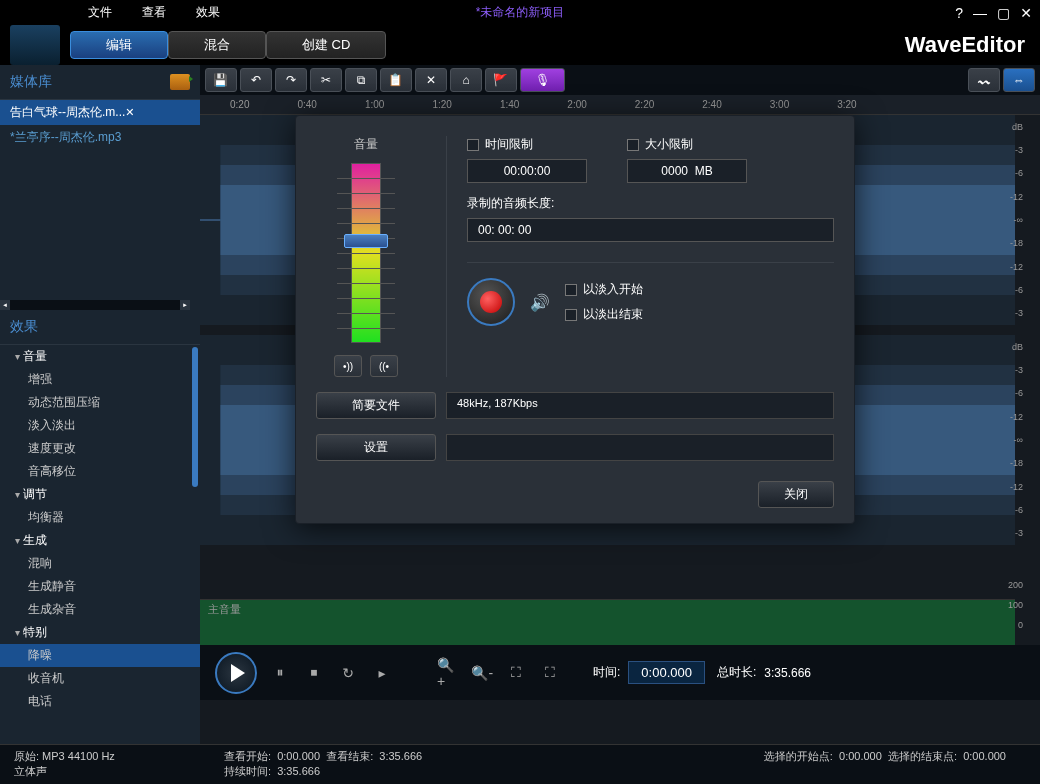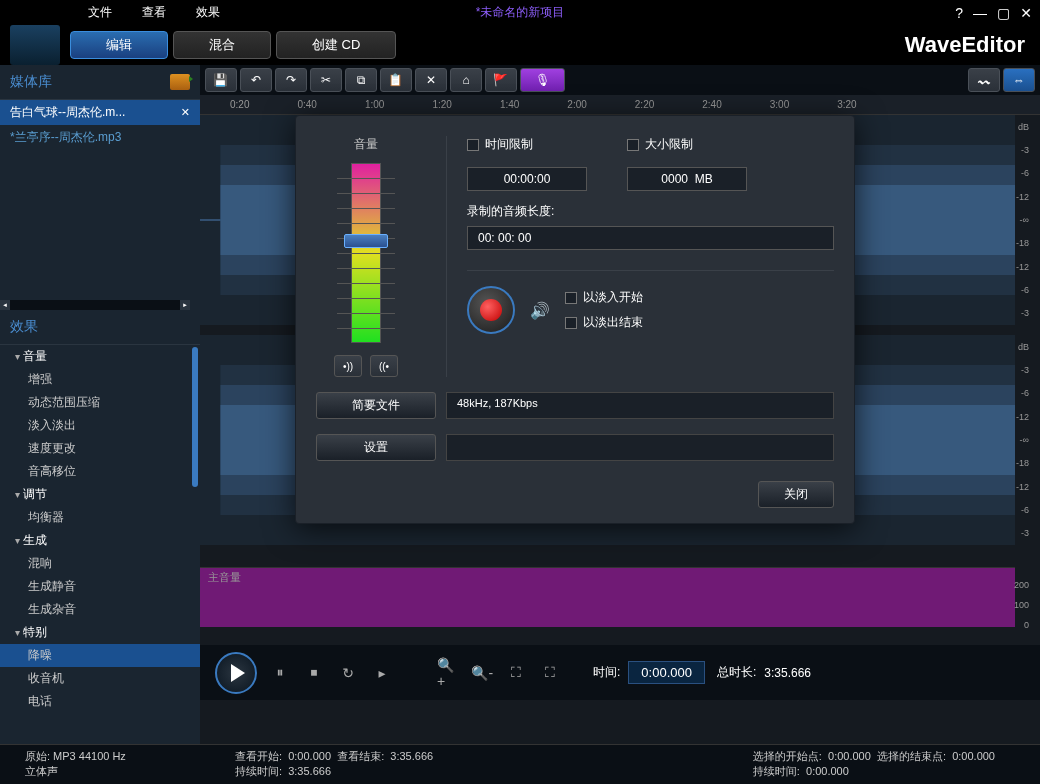--- a/index.html
+++ b/index.html
@@ -4,73 +4,73 @@
 <style>
 * { margin: 0; padding: 0; box-sizing: border-box; font-family: "Microsoft YaHei", sans-serif; }
 body { background: #000; color: #fff; width: 1040px; height: 784px; overflow: hidden; position: relative; }
 .title-bar { height: 25px; background: #000; display: flex; align-items: center; padding: 0 8px; }
 .menu-bar { display: flex; gap: 30px; margin-left: 80px; font-size: 12px; }
 .menu-item { cursor: pointer; }
 .title-center { position: absolute; left: 50%; transform: translateX(-50%); font-size: 12px; color: #8b5cf6; }
 .title-right { position: absolute; right: 8px; display: flex; gap: 10px; font-size: 14px; }
 .logo-row { height: 40px; display: flex; align-items: center; justify-content: space-between; background: #000; padding: 0 15px 0 10px; }
 .logo-icon { width: 50px; height: 40px; background: linear-gradient(#1a4060,#0a2030); border-radius: 3px; position: relative; }
-.tab-row { display: flex; gap: 5px; }
+.tab-row { display: flex; }
 .main-tab { padding: 4px 35px; font-size: 13px; border-radius: 4px; background: linear-gradient(#333,#222); border: 1px solid #555; cursor: pointer; }
 .main-tab.active { background: linear-gradient(#2a6db0,#1a4080); border-color: #3a8ddd; }
 .brand { font-size: 22px; font-weight: bold; }
 .main-area { display: flex; height: 680px; }
 .sidebar { width: 200px; background: #1a2530; display: flex; flex-direction: column; }
 .panel-header { padding: 8px 10px; font-size: 14px; color: #4a8dd0; display: flex; justify-content: space-between; align-items: center; border-bottom: 1px solid #2a3540; }
 .folder-icon { width: 20px; height: 16px; background: linear-gradient(#dd9020,#aa6010); border-radius: 2px; position: relative; }
 .folder-icon::after { content: ''; position: absolute; right: -3px; top: 2px; border-left: 4px solid #2a8020; border-top: 3px solid transparent; border-bottom: 3px solid transparent; }
-.file-item { padding: 4px 10px; font-size: 12px; display: flex; justify-content: space-between; align-items: center; cursor: pointer; }
+.file-item { padding: 4px 10px; font-size: 12px; display: flex; justify-content: flex-start; align-items: center; cursor: pointer; }
 .file-item.active { background: #1a5090; }
 .close-x { font-size: 11px; }
 .media-list { height: 210px; overflow: auto; position: relative; }
 .effects-panel { flex: 1; overflow-y: auto; position: relative; }
 .effect-cat { padding: 3px 10px 3px 15px; font-size: 12px; cursor: pointer; }
 .effect-cat::before { content: '▾'; margin-right: 3px; font-size: 10px; color: #aaa; }
 .effect-sub { padding: 3px 10px 3px 28px; font-size: 12px; cursor: pointer; color: #ccc; }
 .effect-sub.active { background: #1a5090; }
 .scroll-thumb { position: absolute; right: 2px; top: 2px; width: 6px; height: 140px; background: #3a7ac0; border-radius: 3px; }
 .content { flex: 1; background: #151a20; position: relative; }
 .toolbar { height: 30px; display: flex; align-items: center; gap: 3px; padding: 0 5px; background: #0a0f15; }
 .tool-btn { width: 32px; height: 24px; background: linear-gradient(#3a4048,#2a3038); border: 1px solid #4a5058; border-radius: 3px; display: flex; align-items: center; justify-content: center; cursor: pointer; font-size: 12px; }
 .tool-btn.mic { background: linear-gradient(#a040e0,#7020b0); width: 45px; }
 .toolbar-right { margin-left: auto; display: flex; gap: 3px; }
 .tool-btn.active-blue { background: linear-gradient(#2a70c0,#1a5090); }
 .timeline { height: 20px; background: #1a2028; display: flex; padding-left: 30px; font-size: 10px; color: #999; align-items: center; gap: 48px; border-bottom: 1px solid #333; }
 .waveform-area { position: relative; height: 530px; }
 .channel-label { position: absolute; left: 8px; font-size: 12px; color: #999; }
 .waveform { position: absolute; left: 0; right: 25px; height: 210px; background: #1a2530; overflow: hidden; }
 .wave-svg { width: 100%; height: 100%; }
-.db-scale { position: absolute; right: 0; width: 35px; font-size: 9px; color: #999; text-align: right; display: flex; flex-direction: column; justify-content: space-around; padding-right: 11px; }
-.master-vol { position: absolute; left: 0; right: 25px; height: 60px; top: 452px; background: #701a75; border-top: 1px solid #333; }
+.db-scale { position: absolute; right: 0; width: 35px; font-size: 9px; color: #999; text-align: right; display: flex; flex-direction: column; justify-content: space-around; padding-right: 17px; }
+.master-vol { position: absolute; left: 0; right: 25px; height: 60px; top: 484px; background: #14532d; border-top: 1px solid #333; }
 .master-label { position: absolute; left: 8px; top: 2px; font-size: 11px; color: #999; }
 .transport { position: absolute; bottom: 0; left: 0; right: 0; height: 55px; background: #0a0f15; display: flex; align-items: center; padding: 0 15px; gap: 12px; }
 .play-btn { width: 42px; height: 42px; border-radius: 21px; background: radial-gradient(circle,#2a3540,#0a1520); border: 2px solid #3a7ac0; display: flex; align-items: center; justify-content: center; cursor: pointer; }
 .play-tri { width: 0; height: 0; border-left: 14px solid #fff; border-top: 9px solid transparent; border-bottom: 9px solid transparent; margin-left: 4px; }
 .tp-btn { width: 22px; height: 22px; display: flex; align-items: center; justify-content: center; cursor: pointer; color: #aaa; font-size: 14px; }
 .time-disp { display: flex; align-items: center; gap: 8px; font-size: 12px; }
 .time-box { background: #0a2540; border: 1px solid #2a5080; padding: 3px 12px; font-size: 13px; }
-.status-bar { position: absolute; bottom: 0; left: 0; right: 0; height: 40px; background: #0a0f15; display: flex; padding: 4px 25px; font-size: 11px; color: #ccc; border-top: 1px solid #333; }
+.status-bar { position: absolute; bottom: 0; left: 0; right: 0; height: 40px; background: #0a0f15; display: flex; padding: 4px 14px; font-size: 11px; color: #ccc; border-top: 1px solid #333; }
 .status-col { margin-right: 20px; line-height: 15px; }
 .dialog-overlay { position: absolute; top: 50px; left: 95px; width: 560px; background: #2a3038; border: 1px solid #1a2028; border-radius: 4px; z-index: 100; padding: 20px 20px 15px 20px; box-shadow: 0 5px 30px rgba(0,0,0,0.7); }
 .dlg-row { display: flex; gap: 30px; margin-bottom: 15px; }
 .vol-section { width: 100px; }
 .vol-label { font-size: 12px; color: #ccc; margin-bottom: 10px; text-align: center; }
 .vol-slider { width: 30px; height: 180px; margin: 0 auto; background: linear-gradient(to bottom, #e020a0 0%, #e0e020 50%, #20e020 100%); border: 1px solid #555; position: relative; }
 .vol-slider::before { content:''; position:absolute; left:-15px; right:-15px; top:0; bottom:0; background: repeating-linear-gradient(to bottom, transparent 0, transparent 14px, #555 14px, #555 15px); }
 .vol-thumb { position: absolute; left: -8px; right: -8px; top: 70px; height: 14px; background: linear-gradient(#4a80c0,#2a5090); border: 1px solid #6ab0ff; border-radius: 2px; }
 .vol-icons { display: flex; justify-content: center; gap: 8px; margin-top: 12px; }
 .vol-icon-btn { width: 28px; height: 22px; background: linear-gradient(#3a4048,#2a3038); border: 1px solid #555; border-radius: 3px; font-size: 10px; display: flex; align-items: center; justify-content: center; cursor: pointer; }
 .limits-section { flex: 1; padding-left: 20px; border-left: 1px solid #3a4048; }
 .limit-row { display: flex; gap: 40px; margin-bottom: 12px; }
-.limit-item { display: flex; flex-direction: column; gap: 14px; }
+.limit-item { display: flex; flex-direction: column; gap: 6px; }
 .chk-row { display: flex; align-items: center; gap: 6px; font-size: 12px; }
 .chk { width: 12px; height: 12px; border: 1px solid #777; background: #1a2028; cursor: pointer; }
 .limit-input { background: #1a2028; border: 1px solid #555; padding: 4px 10px; font-size: 12px; width: 120px; text-align: center; }
 .rec-section { display: flex; align-items: center; gap: 15px; margin-top: 20px; padding-top: 15px; border-top: 1px solid #3a4048; }
 .rec-btn { width: 48px; height: 48px; border-radius: 24px; background: radial-gradient(circle at 40% 35%, #555, #1a1a1a); border: 2px solid #3a7ac0; display: flex; align-items: center; justify-content: center; cursor: pointer; }
 .rec-dot { width: 22px; height: 22px; border-radius: 11px; background: radial-gradient(circle at 35% 35%, #ff6060, #c00000); }
 .fade-opts { display: flex; flex-direction: column; gap: 8px; }
 .btn-row { display: flex; gap: 10px; margin-top: 15px; }
 .dlg-btn { padding: 4px 25px; background: linear-gradient(#3a4048,#1a2028); border: 1px solid #555; border-radius: 3px; font-size: 12px; cursor: pointer; min-width: 120px; text-align: center; }
 .dlg-field { flex: 1; background: #1a2028; border: 1px solid #444; padding: 4px 10px; font-size: 11px; }
@@ -324,15 +324,14 @@
   <div class="status-col" style="width:190px">
     <div>原始:   MP3  44100 Hz</div>
     <div>立体声</div>
   </div>
   <div class="status-col">
     <div><span>查看开始:</span>&nbsp;&nbsp;<span>0:00.000</span>&nbsp;&nbsp;<span>查看结束:</span>&nbsp;&nbsp;<span>3:35.666</span></div>
     <div><span>持续时间:</span>&nbsp;&nbsp;<span>3:35.666</span></div>
   </div>
   <div class="status-col" style="margin-left:auto">
     <div><span>选择的开始点:</span>&nbsp;&nbsp;<span>0:00.000</span>&nbsp;&nbsp;<span>选择的结束点:</span>&nbsp;&nbsp;<span>0:00.000</span></div>
-    <div><span>持续时间:</span>&nbsp;&nbsp;<span>0:00.000</span></div>
   </div>
 </div>
 
 </body></html>

